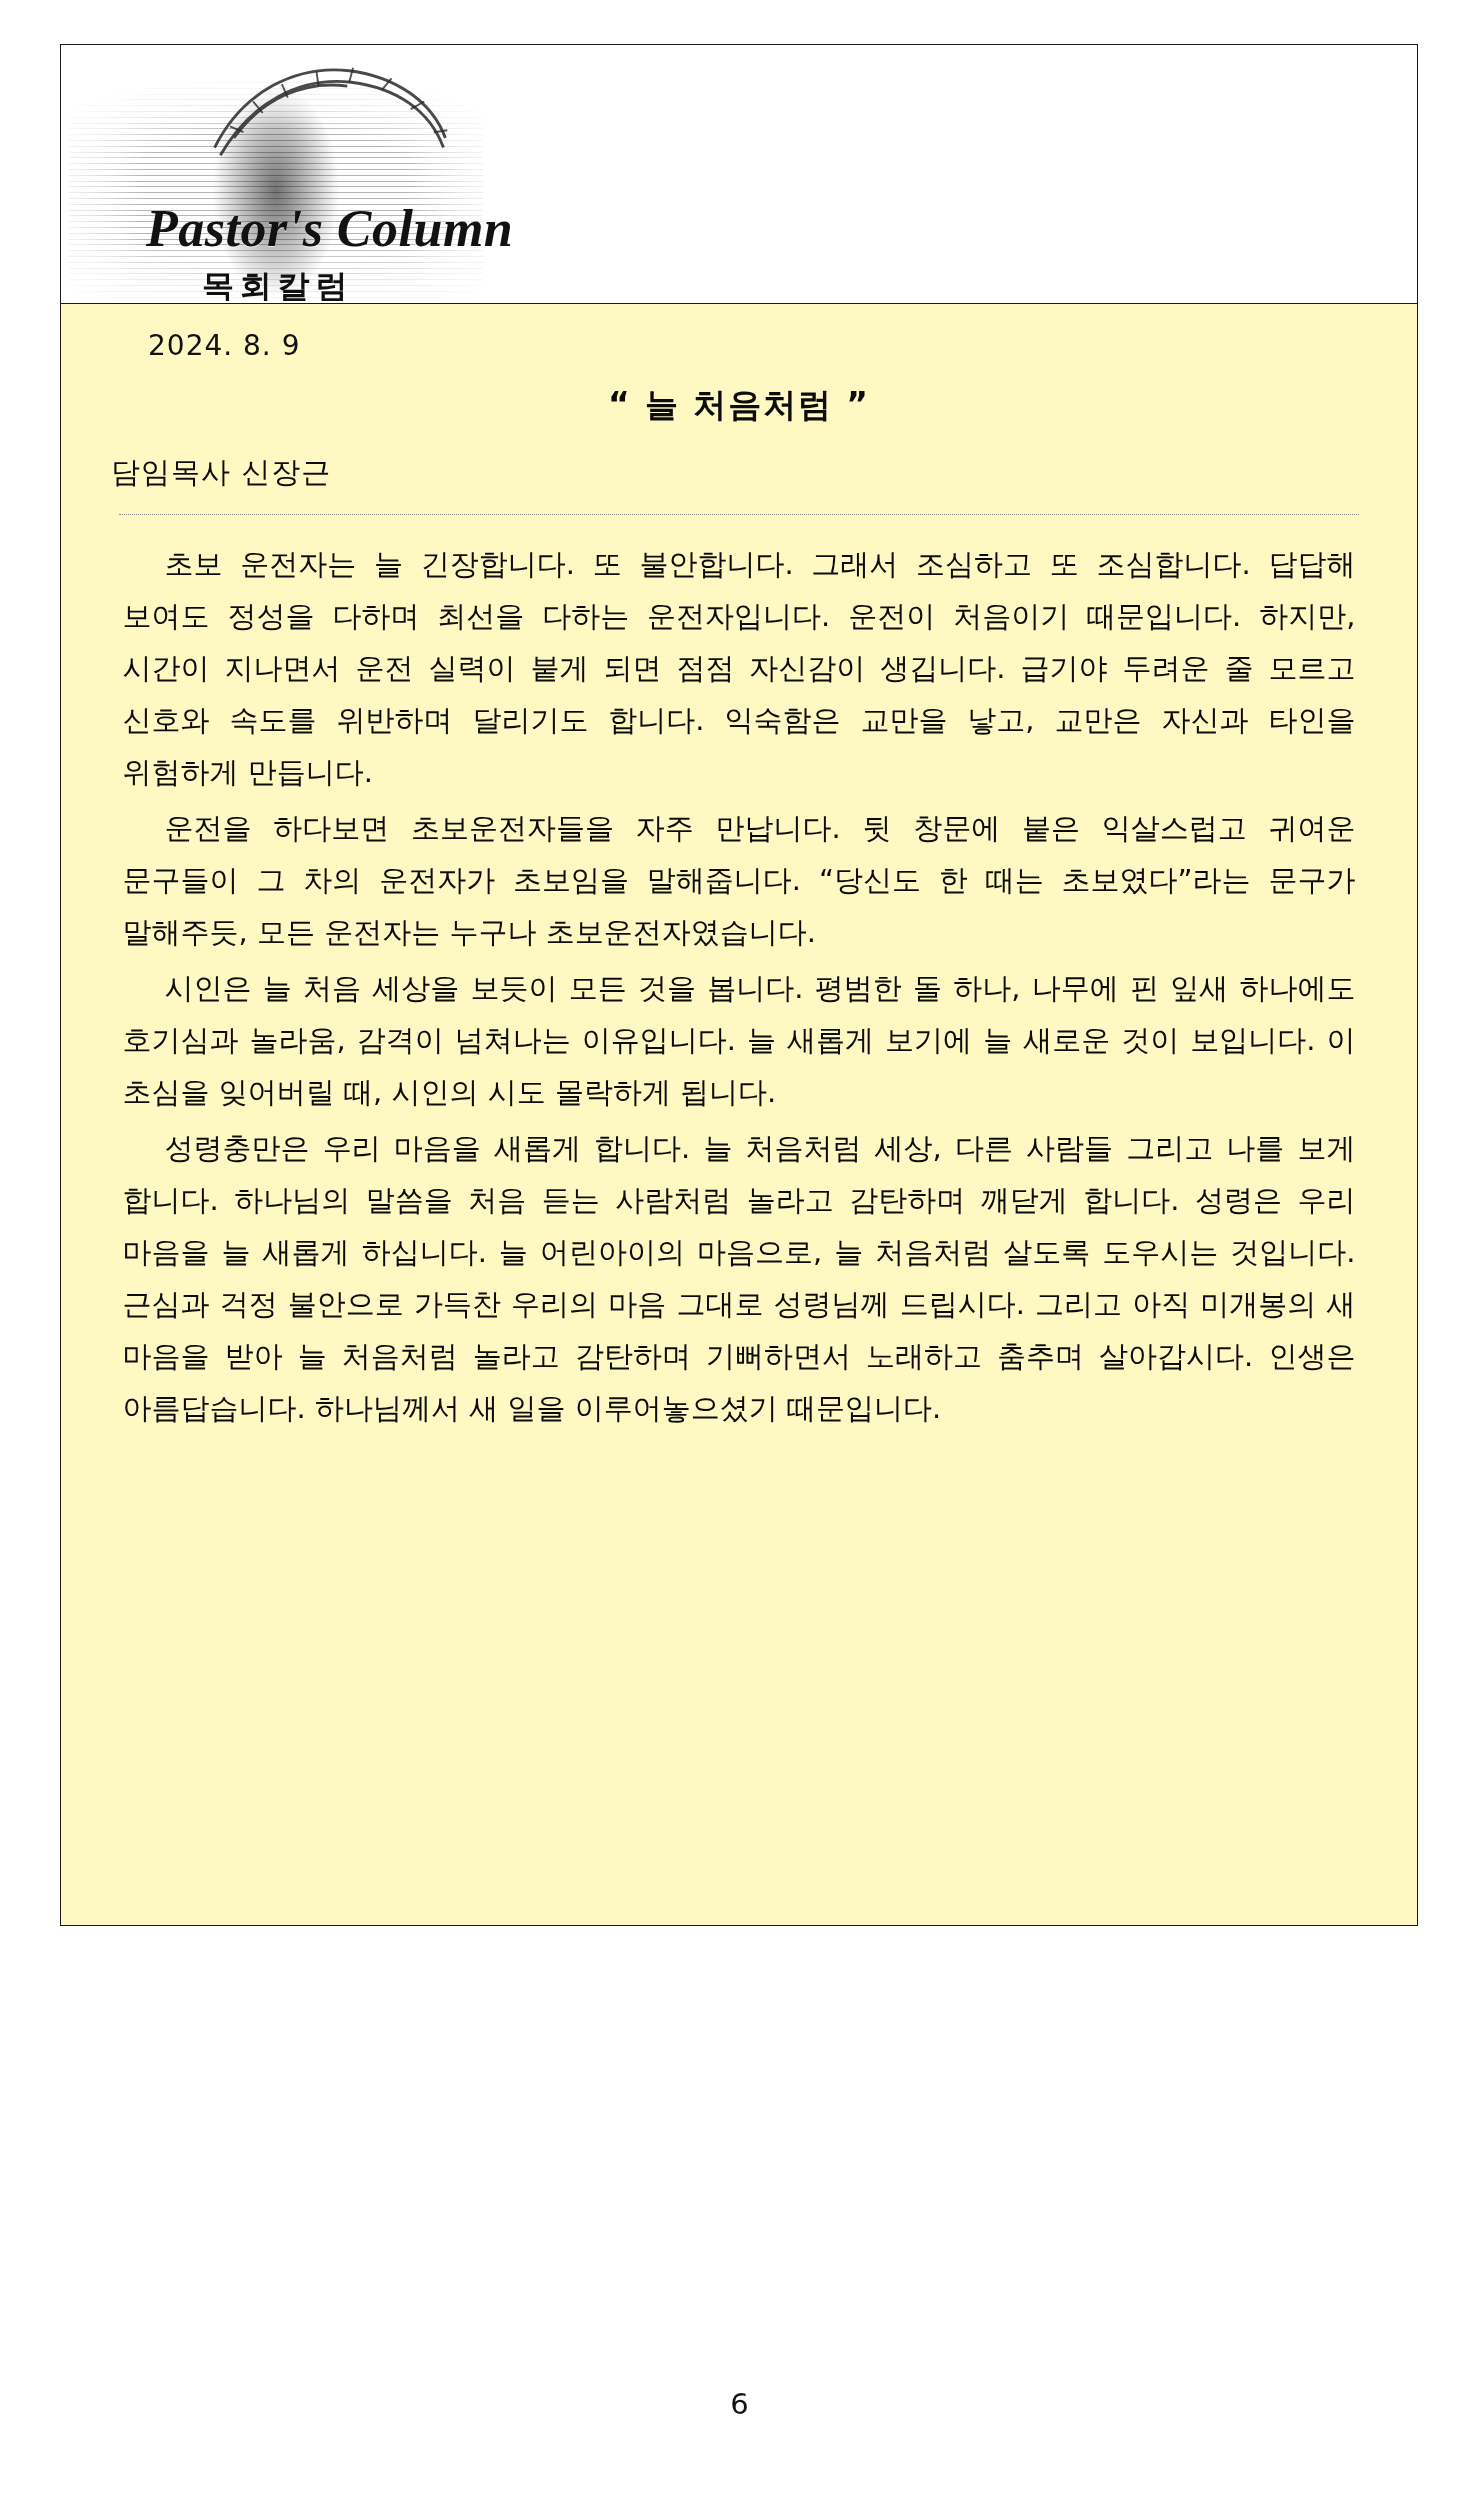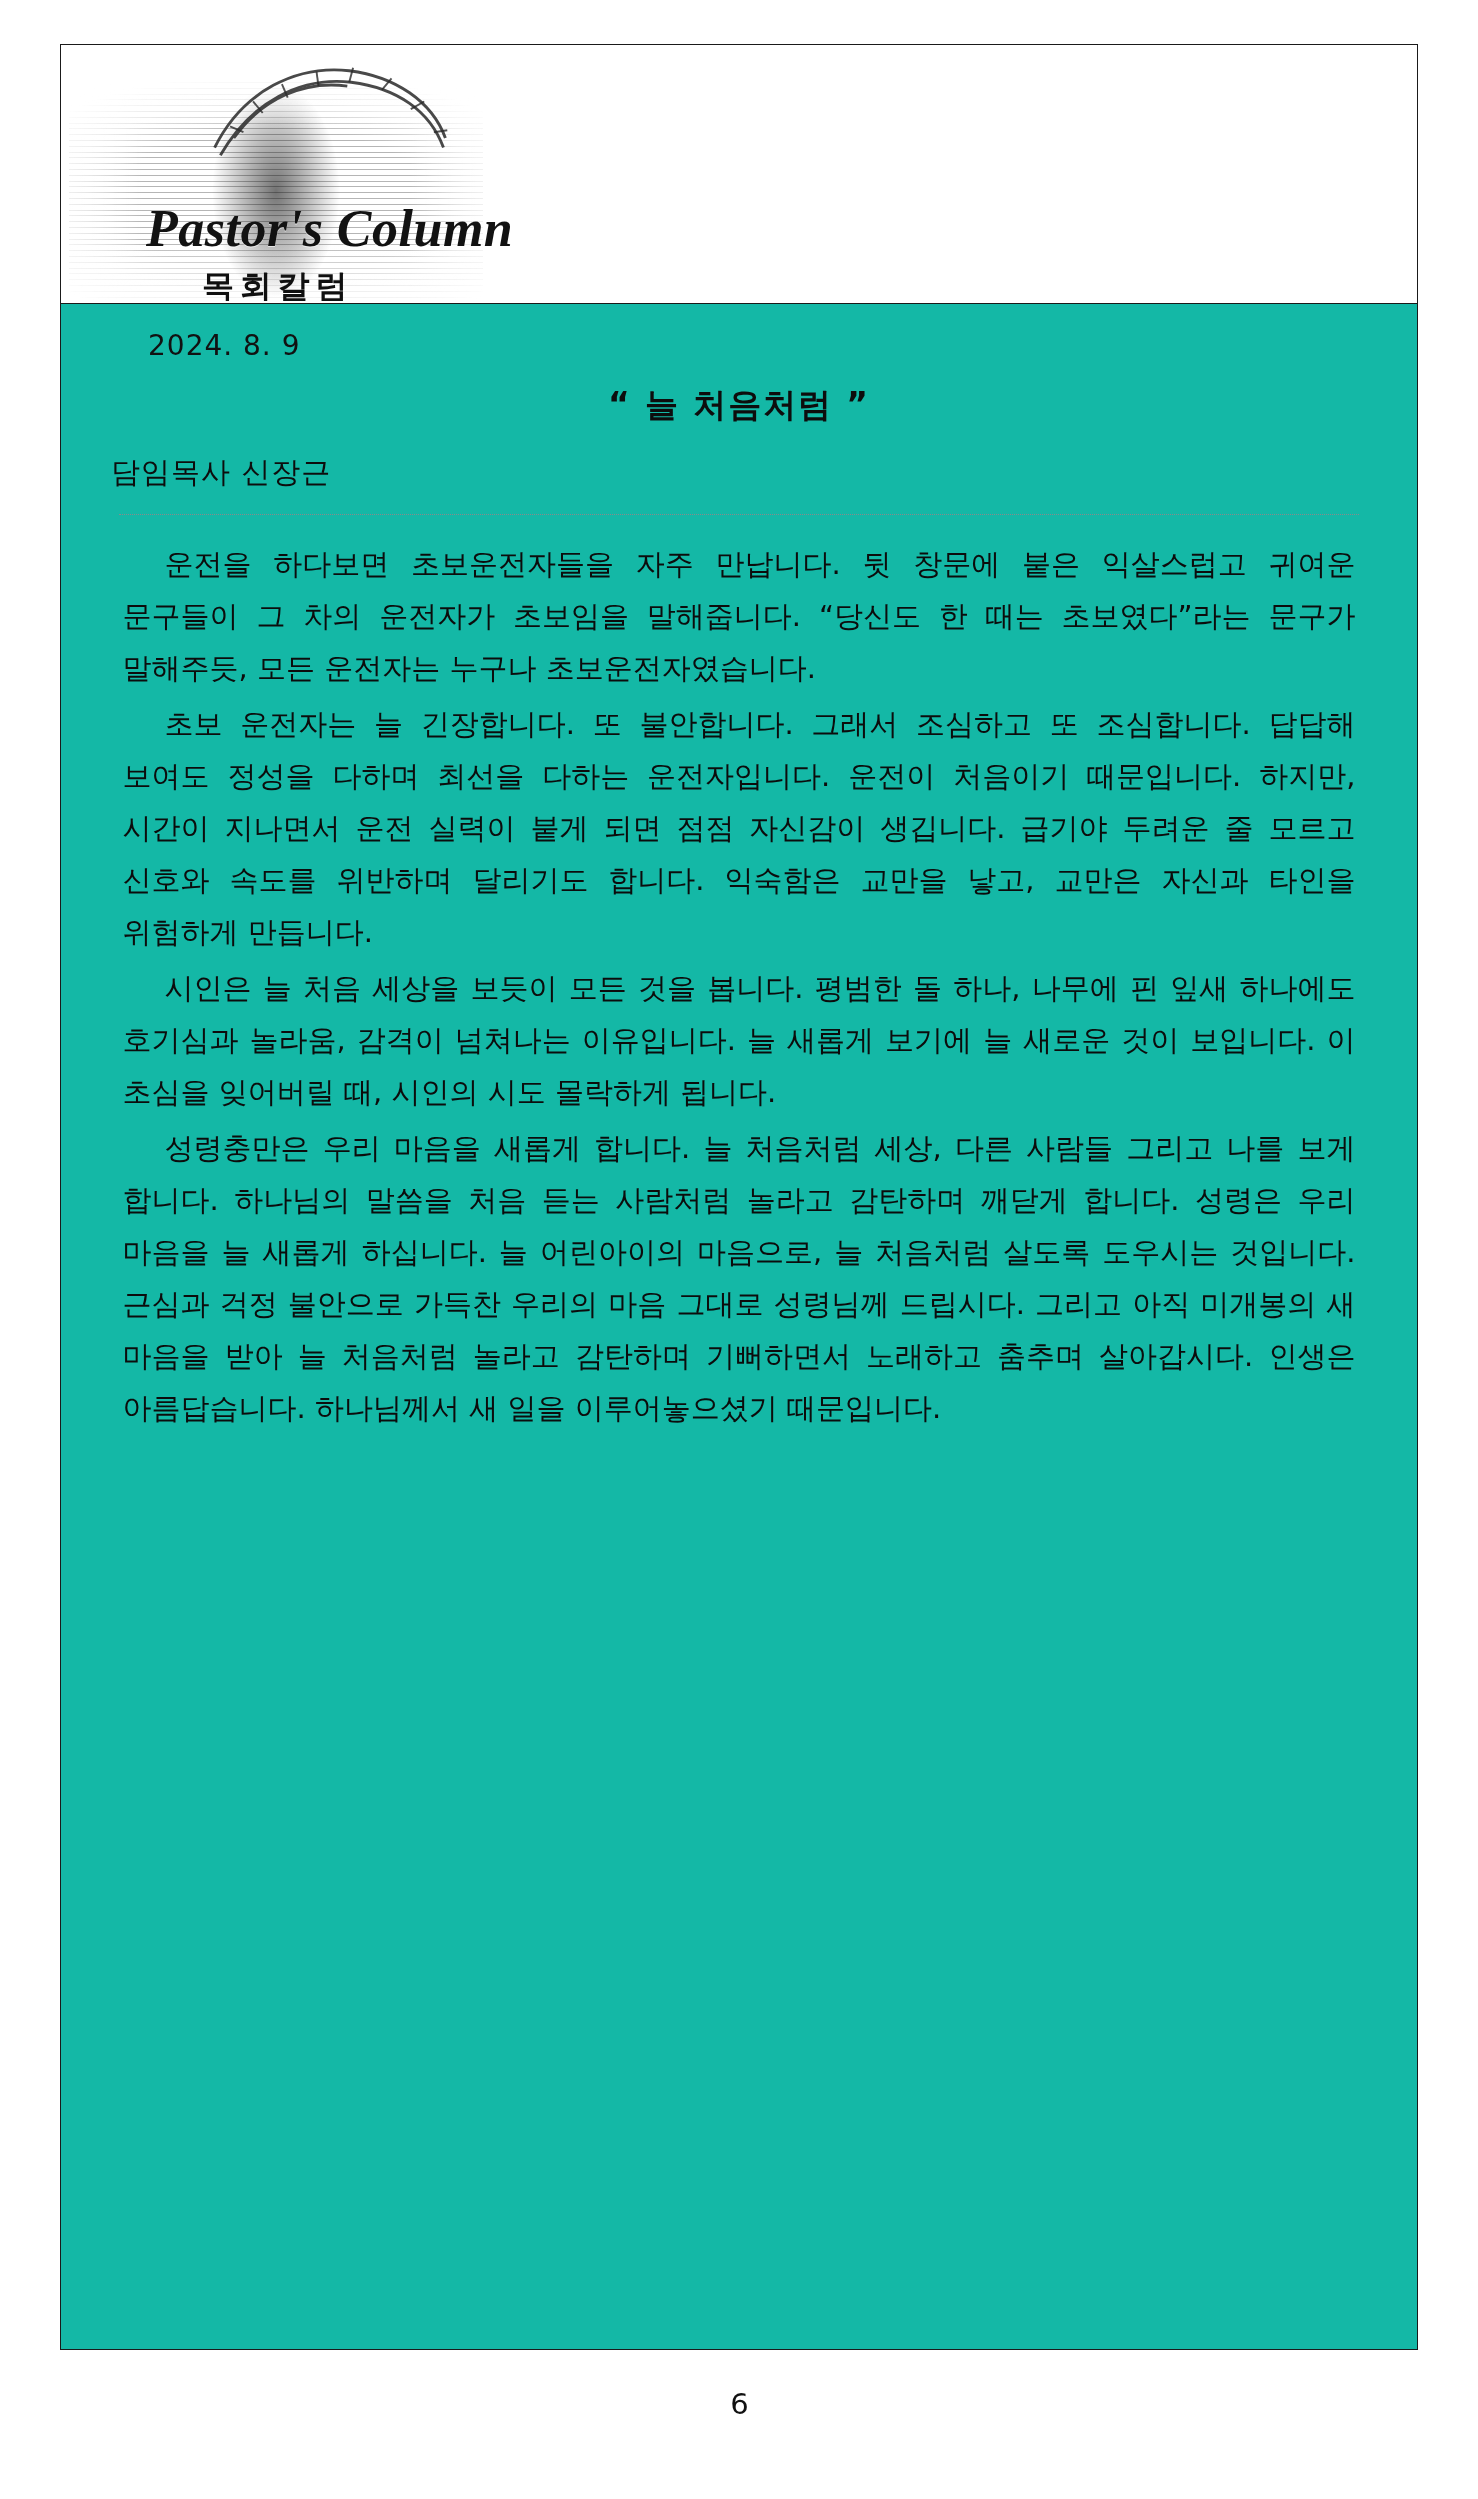--- a/index.html
+++ b/index.html
@@ -19,24 +19,24 @@
     left: 0; top: 0;
     width: 1479px;
     height: 2500px;
     box-sizing: border-box;
   }
   .frame {
     position: absolute;
     left: 60px;
     top: 44px;
     width: 1358px;
-    height: 2306px;
+    height: 1882px;
     border: 1.9px solid #1a1a1a;
     box-sizing: border-box;
-    background: #14b8a6;
+    background: #fef9c3;
   }
   
   .masthead {
     position: relative;
     height: 258px;
     border-bottom: 1.9px solid #1a1a1a;
     overflow: hidden;
     background: #ffffff;
   }
   .masthead-art {
@@ -200,22 +200,22 @@
       </div>
     </div>
 
     <div class="content">
       <div class="date">2024. 8. 9</div>
       <div class="article-title">“ 늘 처음처럼 ”</div>
       <div class="byline">담임목사 신장근</div>
       <div class="divider"></div>
 
       <div class="body-text">
+        <p>초보 운전자는 늘 긴장합니다. 또 불안합니다. 그래서 조심하고 또 조심합니다. 답답해 보여도 정성을 다하며 최선을 다하는 운전자입니다. 운전이 처음이기 때문입니다. 하지만, 시간이 지나면서 운전 실력이 붙게 되면 점점 자신감이 생깁니다. 급기야 두려운 줄 모르고 신호와 속도를 위반하며 달리기도 합니다. 익숙함은 교만을 낳고, 교만은 자신과 타인을 위험하게 만듭니다.</p>
         <p>운전을 하다보면 초보운전자들을 자주 만납니다. 뒷 창문에 붙은 익살스럽고 귀여운 문구들이 그 차의 운전자가 초보임을 말해줍니다. “당신도 한 때는 초보였다”라는 문구가 말해주듯, 모든 운전자는 누구나 초보운전자였습니다.</p>
-        <p>초보 운전자는 늘 긴장합니다. 또 불안합니다. 그래서 조심하고 또 조심합니다. 답답해 보여도 정성을 다하며 최선을 다하는 운전자입니다. 운전이 처음이기 때문입니다. 하지만, 시간이 지나면서 운전 실력이 붙게 되면 점점 자신감이 생깁니다. 급기야 두려운 줄 모르고 신호와 속도를 위반하며 달리기도 합니다. 익숙함은 교만을 낳고, 교만은 자신과 타인을 위험하게 만듭니다.</p>
         <p>시인은 늘 처음 세상을 보듯이 모든 것을 봅니다. 평범한 돌 하나, 나무에 핀 잎새 하나에도 호기심과 놀라움, 감격이 넘쳐나는 이유입니다. 늘 새롭게 보기에 늘 새로운 것이 보입니다. 이 초심을 잊어버릴 때, 시인의 시도 몰락하게 됩니다.</p>
         <p>성령충만은 우리 마음을 새롭게 합니다. 늘 처음처럼 세상, 다른 사람들 그리고 나를 보게 합니다. 하나님의 말씀을 처음 듣는 사람처럼 놀라고 감탄하며 깨닫게 합니다. 성령은 우리 마음을 늘 새롭게 하십니다. 늘 어린아이의 마음으로, 늘 처음처럼 살도록 도우시는 것입니다. 근심과 걱정 불안으로 가득찬 우리의 마음 그대로 성령님께 드립시다. 그리고 아직 미개봉의 새 마음을 받아 늘 처음처럼 놀라고 감탄하며 기뻐하면서 노래하고 춤추며 살아갑시다. 인생은 아름답습니다. 하나님께서 새 일을 이루어놓으셨기 때문입니다.</p>
       </div>
     </div>
 
   </div>
 
   <div class="page-number">6</div>
 </div>
 

